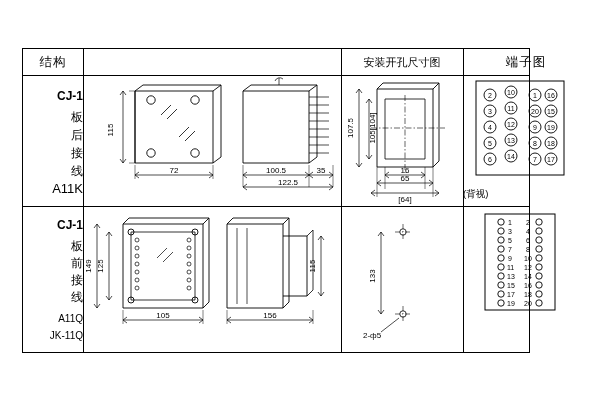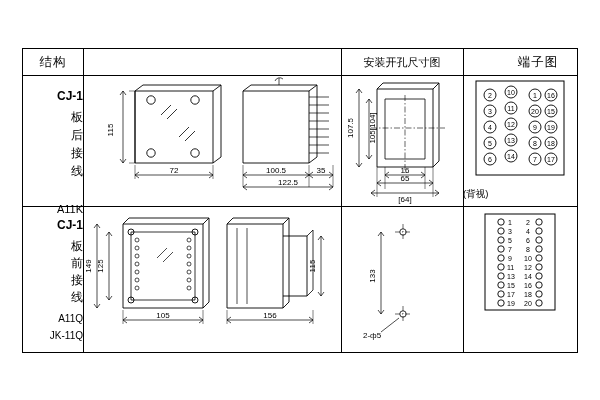--- a/index.html
+++ b/index.html
@@ -1,18 +1,18 @@
 <!DOCTYPE html>
 <html><head>
 <meta charset="utf-8">
 <style>
   html,body{margin:0;padding:0;background:#ffffff;}
   body{width:600px;height:400px;overflow:hidden;font-family:"Liberation Sans","DejaVu Sans",sans-serif;color:#000;}
   .page{position:relative;width:600px;height:400px;}
-  .table{position:absolute;left:22px;top:48px;width:556px;height:305px;border:1.4px solid #000;box-sizing:border-box;}
+  .table{position:absolute;left:22px;top:48px;width:508px;height:305px;border:1.4px solid #000;box-sizing:border-box;}
   .vline{position:absolute;top:0;bottom:0;width:1.2px;background:#000;}
   .hline{position:absolute;left:0;right:0;height:1.2px;background:#000;}
   .hdr{position:absolute;top:0;height:26px;display:flex;align-items:center;justify-content:center;font-size:12.5px;letter-spacing:1px;}
   .cell{position:absolute;box-sizing:border-box;}
   .lbl{font-size:12px;line-height:15px;text-align:right;}
   svg{display:block;}
   .cap{font-size:9.5px;text-align:left;}
 </style>
 </head>
 <body>
@@ -23,29 +23,29 @@
 
     <div class="vline" style="left:60px;"></div>
     <div class="vline" style="left:318px;"></div>
     <div class="vline" style="left:440px;"></div>
 
     <div class="hline" style="top:26px;"></div>
     <div class="hline" style="top:157px;"></div>
 
     <div class="hdr" style="left:0;width:60px;">结构</div>
     <div class="hdr" style="left:318px;width:122px;font-size:11px;letter-spacing:0;">安装开孔尺寸图</div>
-    <div class="hdr" style="left:440px;width:114px;padding-left:18px;">端子图</div>
+    <div class="hdr" style="left:428px;width:114px;padding-left:18px;">端子图</div>
 
     <div class="cell" style="left:0;top:26px;width:60px;height:131px;">
       <div class="lbl" style="margin-top:14px;font-weight:bold;">CJ-1</div>
       <div class="lbl" style="margin-top:6px;">板</div>
       <div class="lbl" style="margin-top:3px;">后</div>
       <div class="lbl" style="margin-top:3px;">接</div>
       <div class="lbl" style="margin-top:3px;">线</div>
-      <div class="lbl" style="margin-top:23px;font-size:11px;">A11K</div>
+      <div class="lbl" style="margin-top:2px;font-size:13px;">A11K</div>
     </div>
 
     <div class="cell" style="left:60px;top:26px;width:258px;height:131px;">
       <svg width="258" height="131" viewBox="0 0 258 131">
         <g stroke="#000" fill="none" stroke-width="0.9">
 
           <path d="M52 16 L130 16 L130 88 L52 88 Z"></path>
           <path d="M52 16 L52 88"></path>
 
           <path d="M52 16 L60 10 L138 10 L130 16"></path>

